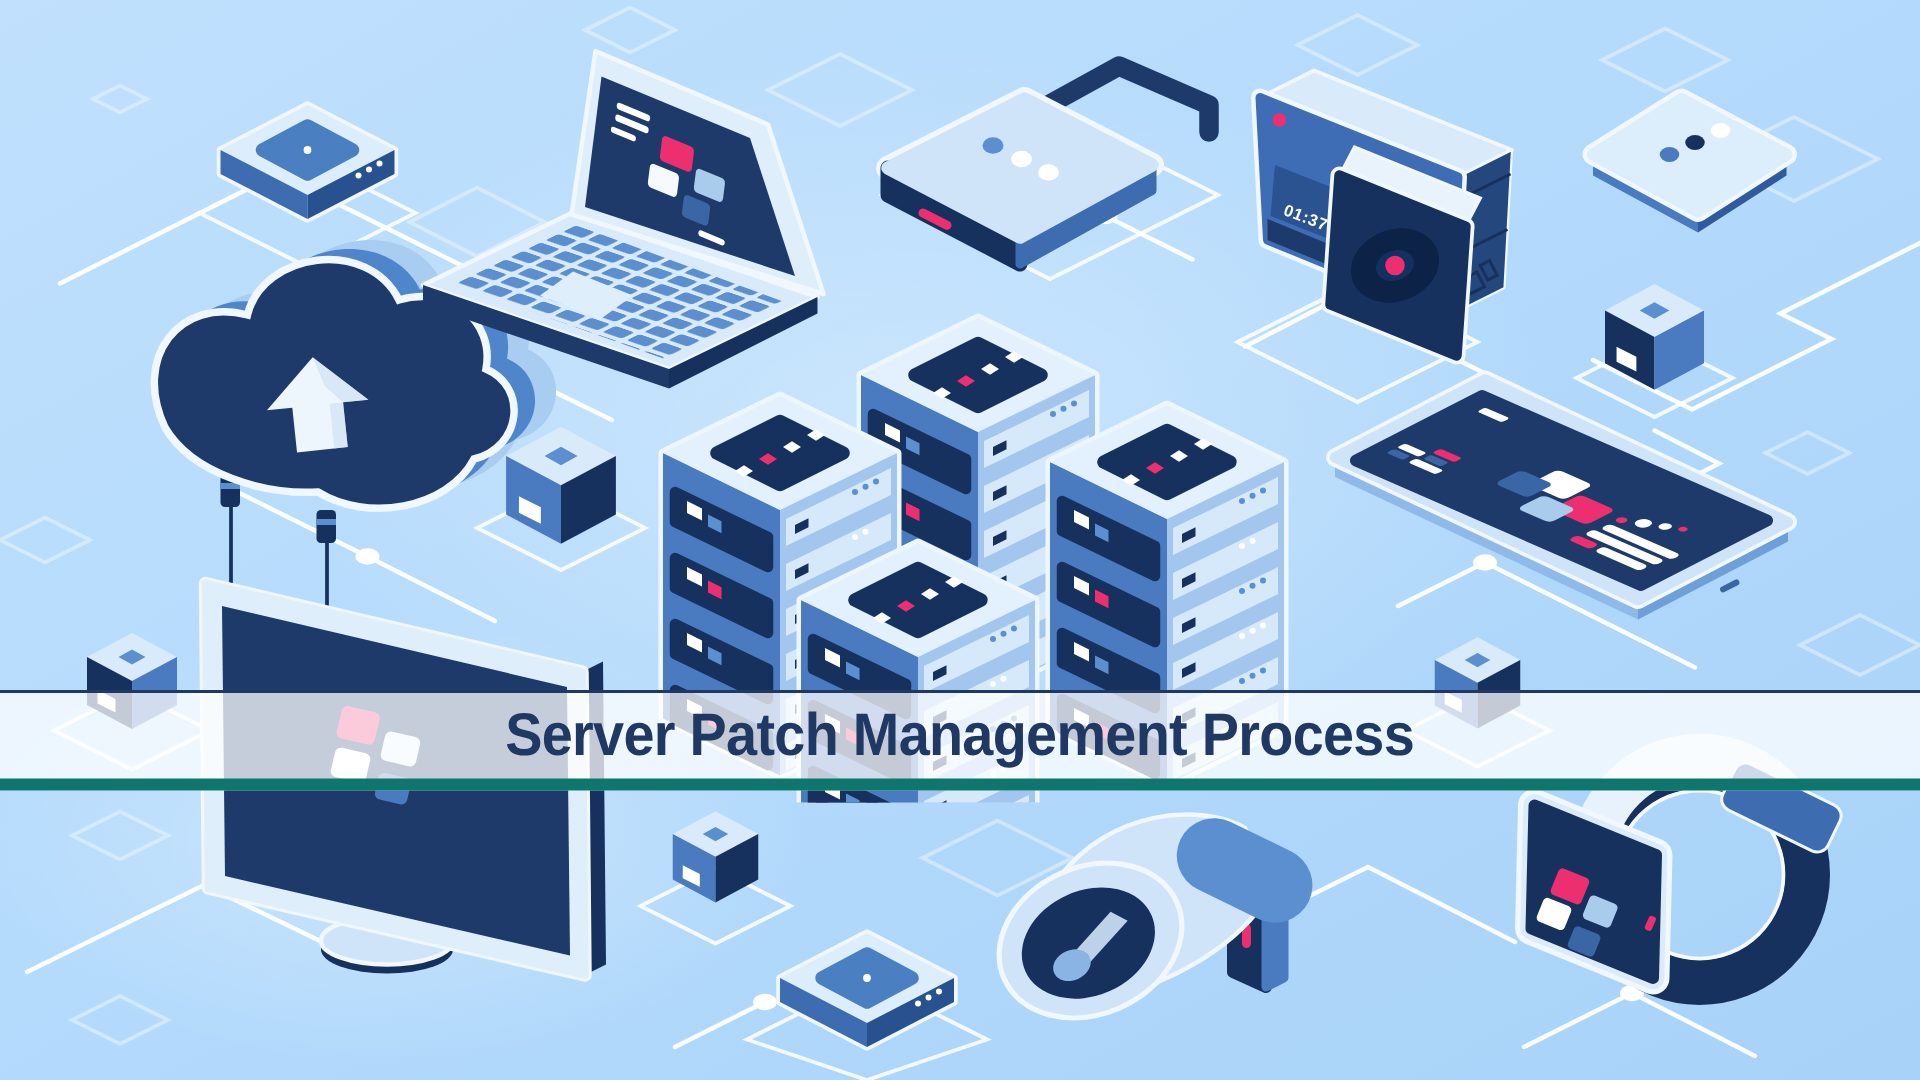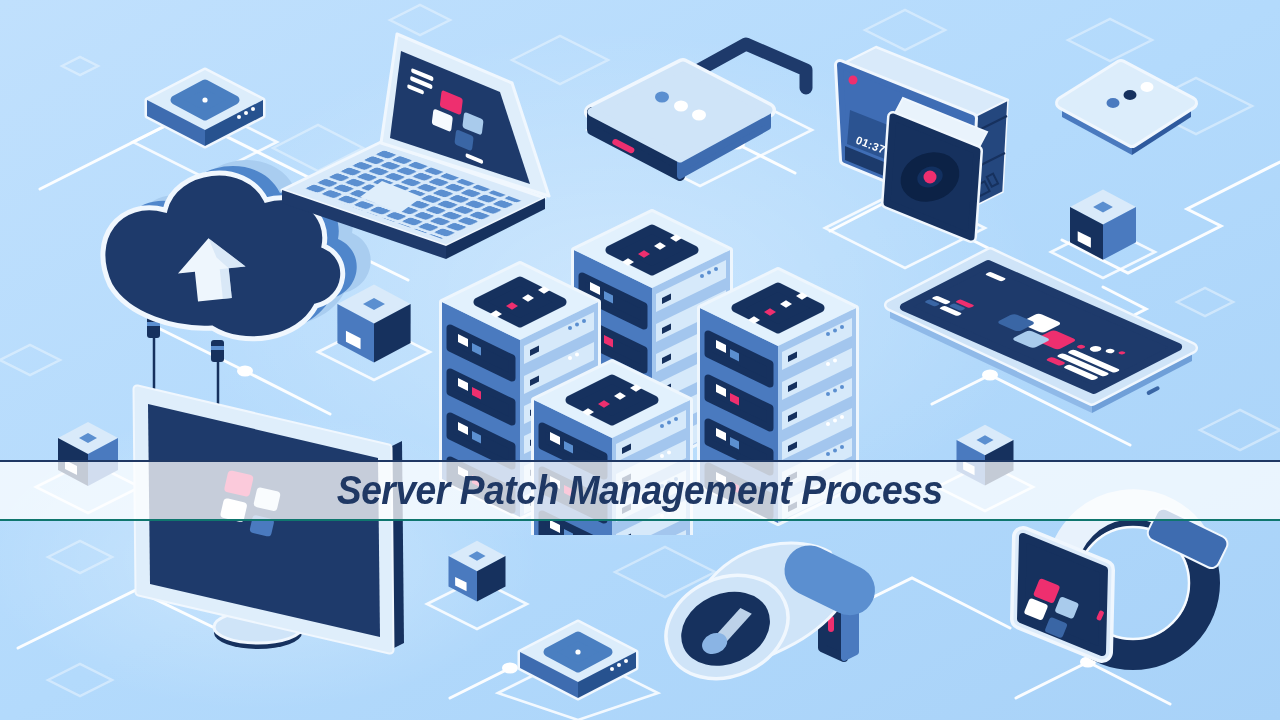--- a/index.html
+++ b/index.html
@@ -1,22 +1,22 @@
 <!DOCTYPE html>
 <html><head>
 <meta charset="utf-8">
 <style>
   html,body{margin:0;padding:0;background:#9fc9f2;}
   .stage{position:relative;width:1280px;height:720px;overflow:hidden;font-family:"Liberation Sans",sans-serif;}
   .stage svg{position:absolute;inset:0;display:block;}
   .banner{
     position:absolute;left:0;right:0;top:460px;height:57px;
     background:rgba(255,255,255,0.75);
-    border-top:2px solid #1f3864;border-bottom:2px solid #0f766e;
-    display:flex;align-items:center;justify-content:center;z-index:5;font-style:italic;
+    border-top:2px solid #1f3864;border-bottom:8px solid #0f766e;
+    display:flex;align-items:center;justify-content:center;z-index:5;
   }
   .banner-title{
     color:#1f3864;font-weight:bold;font-size:40px;letter-spacing:-0.5px;
     transform:scaleX(0.93);white-space:nowrap;
   }
   .cam-time{font:bold 11px "Liberation Sans",sans-serif;fill:#ffffff;letter-spacing:0.5px;}
 </style>
 </head>
 <body>
 

